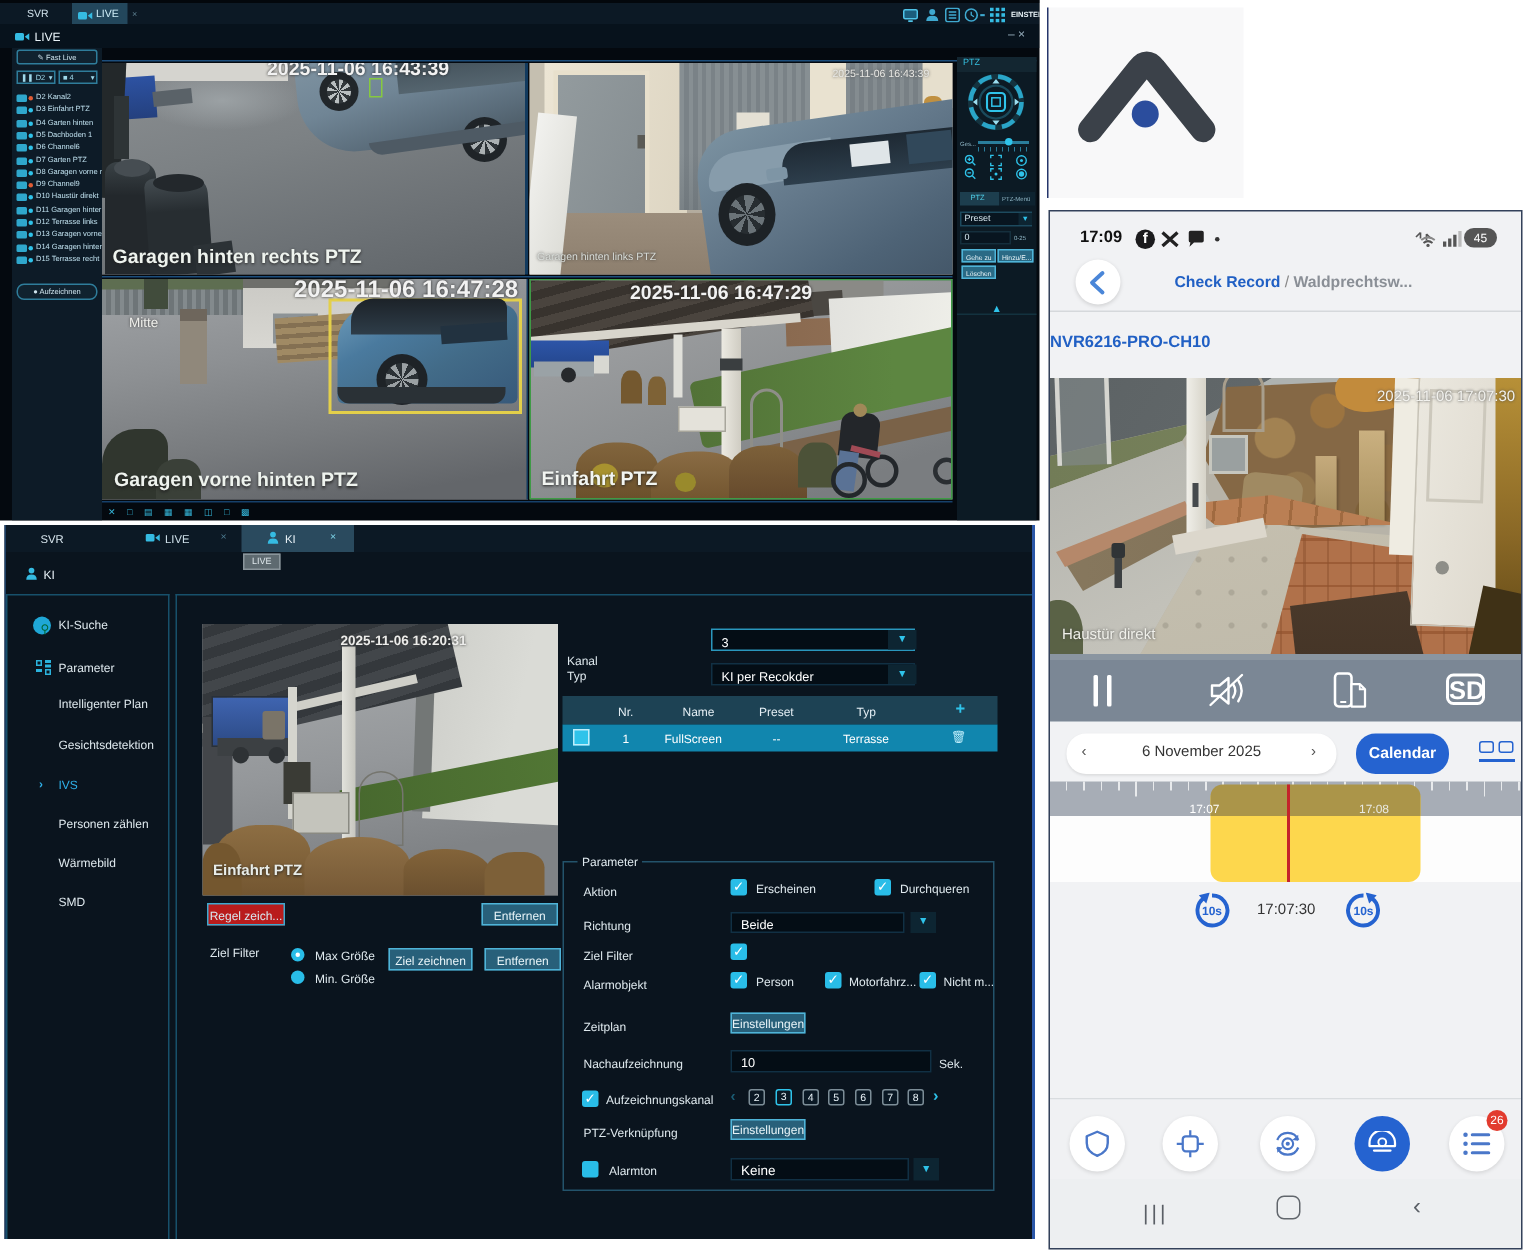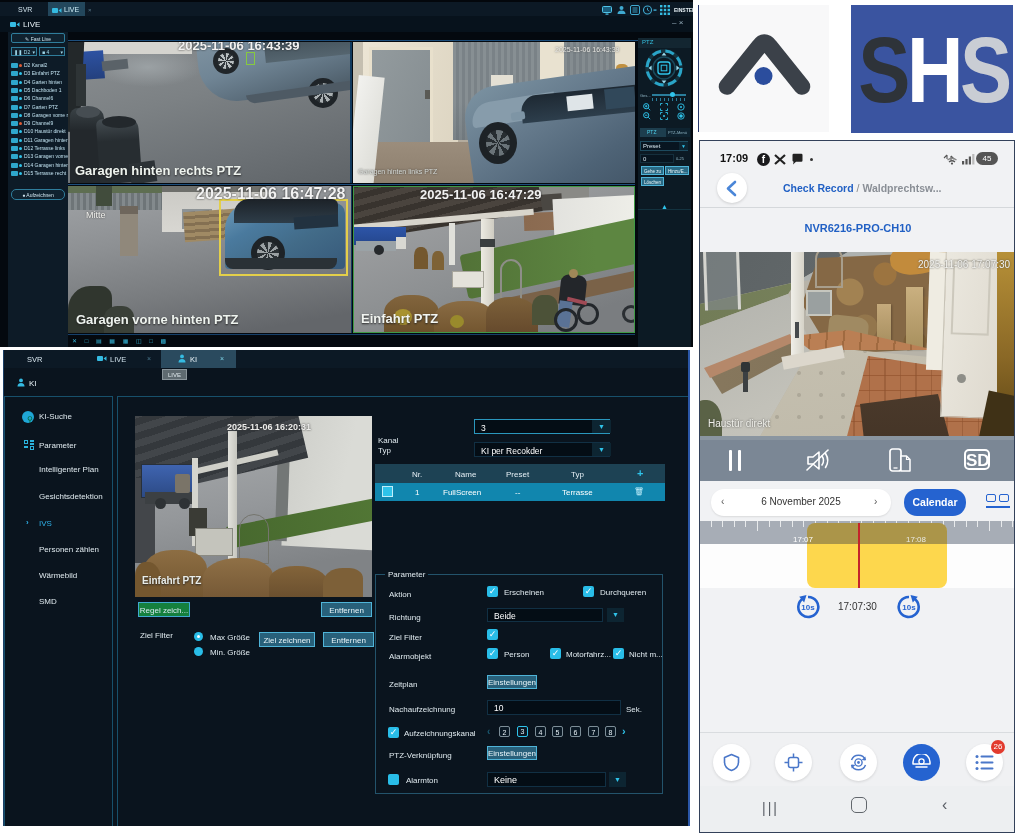--- a/index.html
+++ b/index.html
@@ -337,23 +337,20 @@
 </div>
   </div>
 
   <div class="a" id="logoA" style="left:698px;top:5px;width:131px;height:127px;background:#f8f8f9;border-left:1px solid #25356b;">
     <svg width="131" height="127" viewBox="0 0 131 127">
       <path d="M 28 81.5 L 60.5 41 Q 65.5 34 70.5 41 L 103 81.5" fill="none" stroke="#3b4149" stroke-width="16.5" stroke-linecap="round"></path>
       <circle cx="64.5" cy="71" r="9" fill="#2b4d9d"></circle>
     </svg>
   </div>
 
-  <div class="a" id="logoSHS" style="left:851px;top:5px;width:162px;height:128px;background:#3a54a0;">
-    <div class="a" style="left:-5px;top:13px;width:162px;font-size:92px;font-weight:bold;letter-spacing:-4px;text-align:center;transform:scaleX(0.85);"><span style="color:#2e3339;">S</span><span style="color:#ffffff;">H</span><span style="color:#c9cdd4;">S</span></div>
-  </div>
 
   <div class="a" id="phone" style="left:699px;top:140px;width:316px;height:693px;background:#f1f2f4;border:1px solid #33415a;overflow:hidden;">
 
     <div class="a" style="left:20px;top:11px;font-size:11px;font-weight:bold;color:#111;">17:09</div>
     <div class="a" style="left:57px;top:12px;width:13px;height:13px;border-radius:50%;background:#1b1b1d;color:#fff;font-size:10px;font-weight:bold;text-align:center;line-height:13px;">f</div>
     <svg class="a" style="left:74px;top:13px;" width="12" height="11" viewBox="0 0 12 11">
         <path d="M1 1 L11 10 M11 1 L1 10" stroke="#222" stroke-width="2.2"></path>
       </svg>
     <svg class="a" style="left:91px;top:12px;" width="13" height="13" viewBox="0 0 13 13">
         <path d="M1.5 2 Q1.5 0.8 2.7 0.8 L10.3 0.8 Q11.5 0.8 11.5 2 L11.5 7.5 Q11.5 8.7 10.3 8.7 L5 8.7 L2 11.5 L2.6 8.7 Q1.5 8.5 1.5 7.5 Z" fill="#222"></path>
@@ -373,21 +370,21 @@
     </svg>
     <div class="a" style="left:276px;top:11px;width:22px;height:13px;background:#555;border-radius:7px;color:#fff;font-size:8px;text-align:center;line-height:13px;">45</div>
 
     <div class="a" style="left:17px;top:32px;width:30px;height:30px;border-radius:50%;background:#fff;box-shadow:0 1px 3px rgba(0,0,0,.15);"></div>
     <svg class="a" style="left:25px;top:39px;" width="13" height="17" viewBox="0 0 13 17">
         <path d="M10 2 L3 8.5 L10 15" fill="none" stroke="#4a86d8" stroke-width="2.6" stroke-linecap="round" stroke-linejoin="round"></path>
       </svg>
     <div class="a" style="left:83px;top:41px;font-size:10.5px;"><span style="color:#2160c4;font-weight:bold;">Check Record</span><span style="color:#888;"> / </span><span style="color:#8a8f96;font-weight:bold;">Waldprechtsw...</span></div>
     <div class="a" style="left:0;top:66px;width:316px;height:1px;background:#d5d8db;"></div>
 
-    <div class="a" style="left:0;top:81px;width:316px;text-align:center;font-size:11px;font-weight:bold;color:#2160c4;">NVR6216-PRO-CH10</div>
+    <div class="a" style="left:0;top:81px;width:316px;font-size:11px;font-weight:bold;color:#2160c4;">NVR6216-PRO-CH10</div>
 
     <div class="a" id="phonecam" style="left:0;top:111px;width:316px;height:188px;background:#b7b3a8;overflow:hidden;">
       <div class="a" style="left:0;top:0;width:316px;height:188px;background:linear-gradient(120deg,#5c6264,#6c7274);clip-path:polygon(0 0,148px 0,96px 30px,0 52px);"></div>
       <div class="a" style="left:0;top:0;width:316px;height:188px;background:#aeb2b0;clip-path:polygon(148px 0,218px 0,214px 14px,96px 30px);"></div>
       <div class="a" style="left:0;top:0;width:316px;height:188px;background:linear-gradient(90deg,#727c57,#7e8961);clip-path:polygon(0 52px,96px 30px,88px 42px,0 74px);"></div>
       <div class="a" style="left:0;top:0;width:316px;height:188px;background:linear-gradient(155deg,#aeafaa,#c2c1b9 55%,#cccac1);clip-path:polygon(0 74px,88px 42px,112px 94px,58px 188px,0 188px);"></div>
       <div class="a" style="left:4px;top:-2px;width:36px;height:60px;background:rgba(128,135,137,.68);border-left:3px solid #d5d5cf;border-right:3px solid #d5d5cf;transform:rotate(-2deg);"></div>
       <div class="a" style="left:0;top:0;width:316px;height:188px;background:#856845;clip-path:polygon(118px 6px,250px 0,254px 96px,132px 102px,102px 52px);"></div>
       <div class="a" style="left:0;top:0;width:316px;height:188px;background:radial-gradient(circle at 150px 40px,#a28252 0 13px,transparent 14px),radial-gradient(circle at 185px 22px,#9c7440 0 11px,transparent 12px),radial-gradient(circle at 225px 60px,#8a6a42 0 15px,transparent 16px),radial-gradient(circle at 165px 75px,#93764c 0 12px,transparent 13px),radial-gradient(circle at 215px 90px,#7d6038 0 11px,transparent 12px);clip-path:polygon(118px 6px,250px 0,254px 96px,132px 102px,102px 52px);"></div>
       <div class="a" style="left:190px;top:-10px;width:55px;height:32px;background:#c28b3c;border-radius:45%;transform:rotate(-8deg);"></div>
@@ -592,21 +589,21 @@
       <div class="a" style="left:60px;top:112px;width:38px;height:28px;background:#c4c4bc;border:1px solid #8a8a82;"></div>
       <div class="a" style="left:8px;top:134px;width:64px;height:47px;background:linear-gradient(#8d6e43,#735631);border-radius:45% 40% 0 0;"></div>
       <div class="a" style="left:68px;top:142px;width:70px;height:39px;background:linear-gradient(#8f7046,#765936);border-radius:50% 45% 0 0;"></div>
       <div class="a" style="left:134px;top:150px;width:58px;height:31px;background:linear-gradient(#83643a,#6b502f);border-radius:45% 50% 0 0;"></div>
       <div class="a" style="left:188px;top:152px;width:40px;height:29px;background:#7d6038;border-radius:50% 35% 0 0;"></div>
       <div class="a" style="left:0px;top:146px;width:26px;height:35px;background:#74572f;border-radius:40% 50% 0 0;"></div>
       <div class="a" style="left:92px;top:6px;font-size:9px;font-weight:bold;color:#ececea;text-shadow:0 0 2px #333;">2025-11-06 16:20:31</div>
       <div class="a" style="left:7px;top:159px;font-size:10px;font-weight:bold;color:#e8ece8;text-shadow:0 1px 2px #222;">Einfahrt PTZ</div>
     </div>
 
-      <div class="a" style="left:20px;top:205px;width:52px;height:15px;background:#15803d;border:1px solid #3fa9cf;color:#d8e8f0;text-align:center;line-height:15px;">Regel zeich...</div>
+      <div class="a" style="left:20px;top:205px;width:52px;height:15px;background:#b91c1c;border:1px solid #3fa9cf;color:#d8e8f0;text-align:center;line-height:15px;">Regel zeich...</div>
       <div class="a" style="left:203px;top:205px;width:51px;height:15px;background:#28607a;border:1px solid #4fb4d8;color:#e8f4f8;text-align:center;line-height:15px;">Entfernen</div>
       <div class="a" style="left:22px;top:234px;">Ziel Filter</div>
       <div class="a" style="left:76px;top:235px;width:9px;height:9px;border-radius:50%;background:#29bde8;"></div>
       <div class="a" style="left:79px;top:238px;width:3px;height:3px;border-radius:50%;background:#fff;"></div>
       <div class="a" style="left:92px;top:236px;">Max Größe</div>
       <div class="a" style="left:76px;top:250px;width:9px;height:9px;border-radius:50%;background:#29bde8;"></div>
       <div class="a" style="left:92px;top:251px;">Min. Größe</div>
       <div class="a" style="left:141px;top:235px;width:56px;height:15px;background:#28607a;border:1px solid #4fb4d8;color:#e8f4f8;text-align:center;line-height:15px;">Ziel zeichnen</div>
       <div class="a" style="left:205px;top:235px;width:51px;height:15px;background:#28607a;border:1px solid #4fb4d8;color:#e8f4f8;text-align:center;line-height:15px;">Entfernen</div>
 

